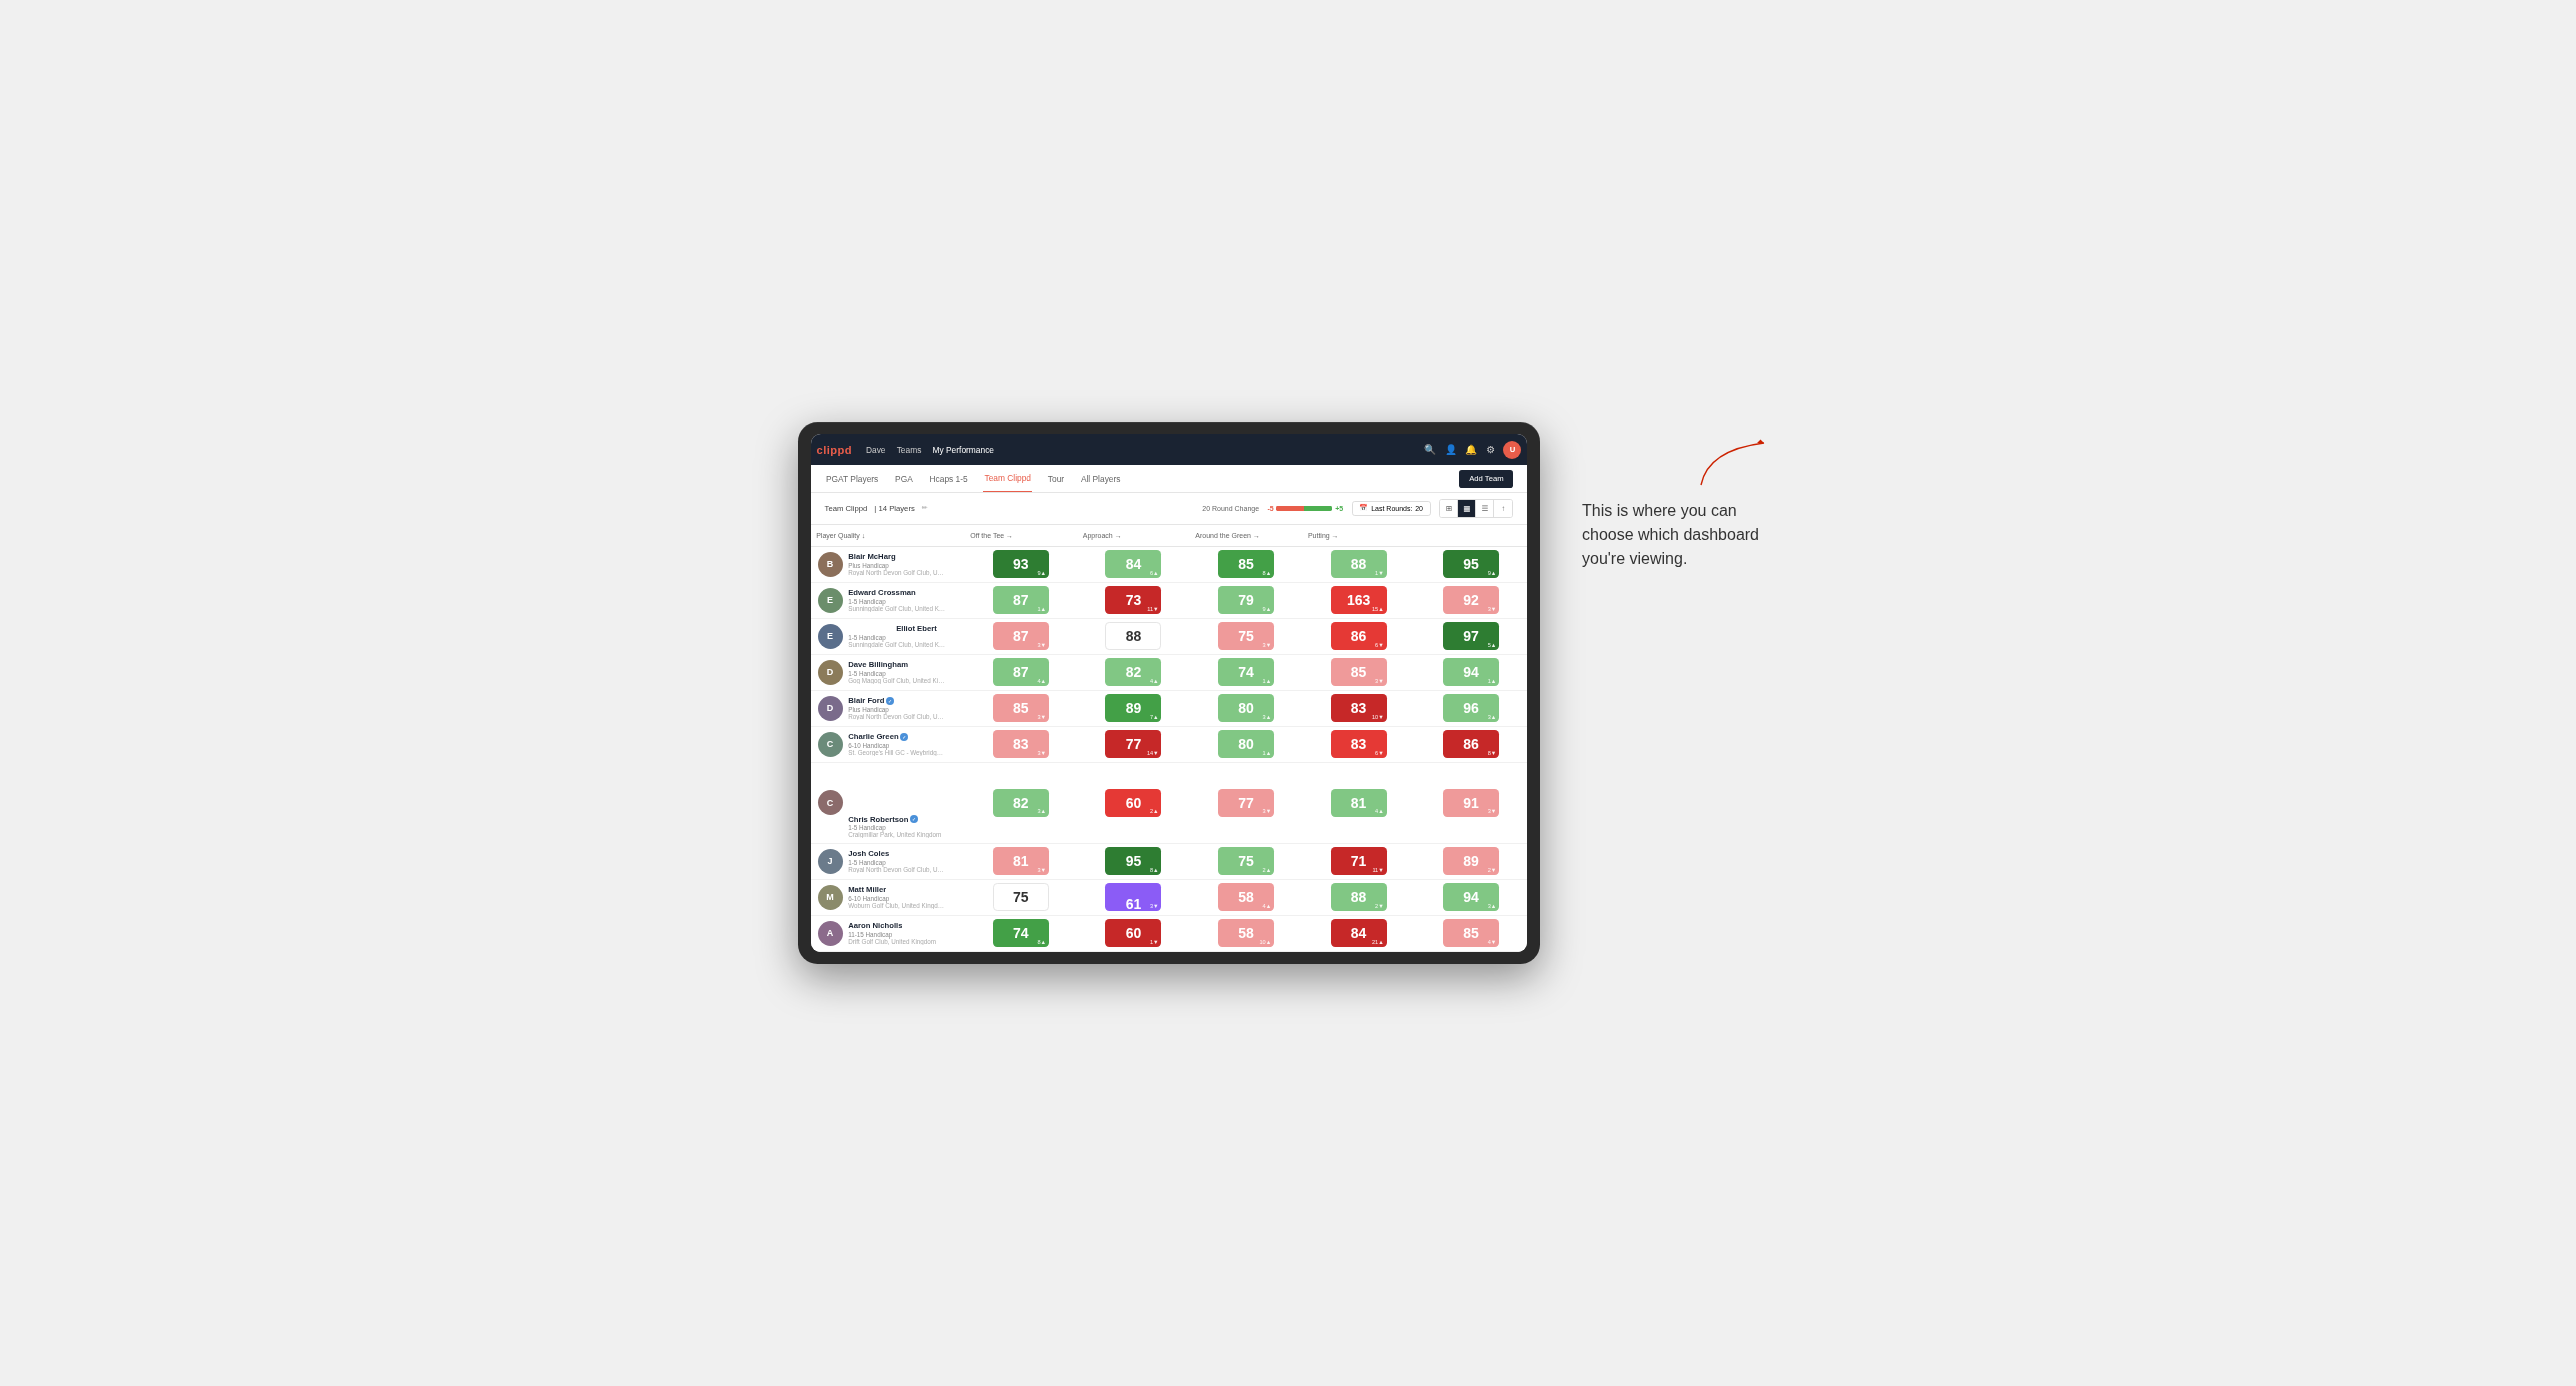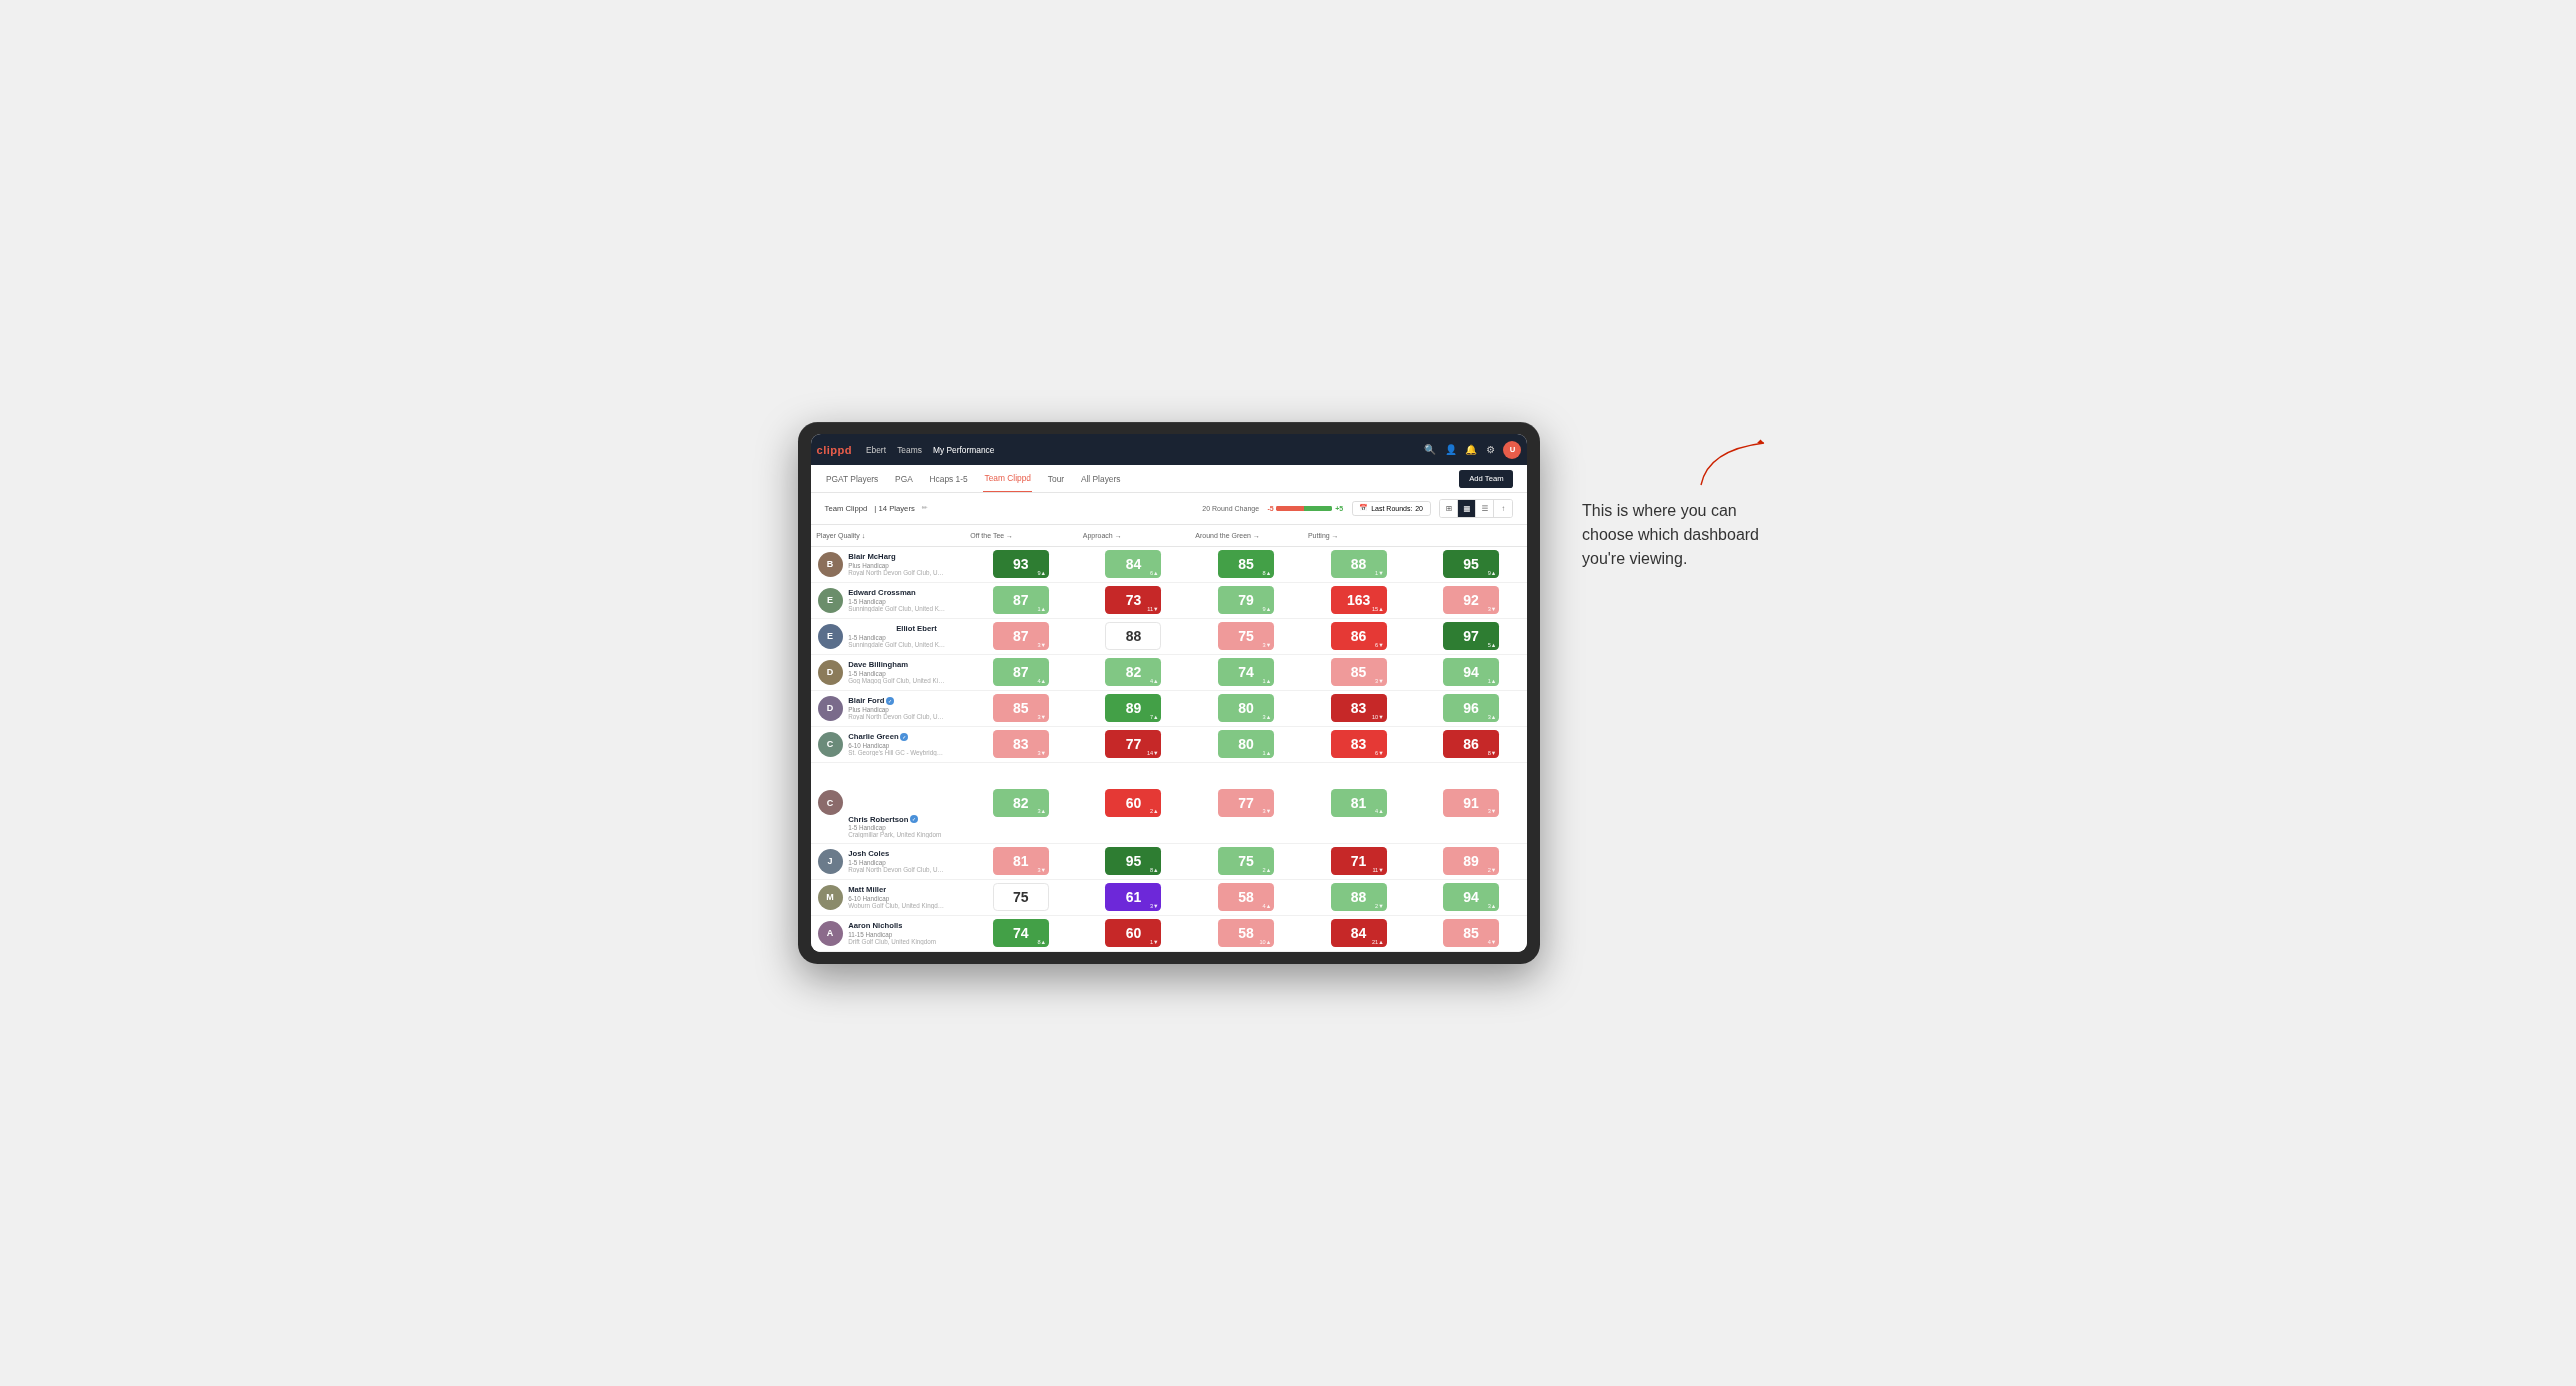--- a/index.html
+++ b/index.html
@@ -394,21 +394,21 @@
 <body>
 
 <div class="page-wrapper">
 
   <div class="tablet-frame">
     <div class="tablet-screen">
 
       <div class="nav-bar">
         <span class="nav-logo">clippd</span>
         <div class="nav-links">
-          <span class="nav-link">Ebert</span>
+          <span class="nav-link">Dave</span>
           <span class="nav-link">Teams</span>
           <span class="nav-link active">My Performance</span>
         </div>
         <div class="nav-actions">
           <span class="nav-icon">🔍</span>
           <span class="nav-icon">👤</span>
           <span class="nav-icon">🔔</span>
           <span class="nav-icon">⚙</span>
           <div class="nav-avatar">U</div>
         </div>
@@ -821,21 +821,21 @@
                   <div class="player-handicap">6-10 Handicap</div>
                   <div class="player-club">Woburn Golf Club, United Kingdom</div>
                 </div>
               </div>
               <div class="score-cell">
                 <div class="score-badge" style="background: rgb(255, 255, 255); color: rgb(51, 51, 51); border: 0.7px solid rgb(229, 229, 229);">
                   <span class="score-main">75</span>
                 </div>
               </div>
               <div class="score-cell">
-                <div class="score-badge" style="background: #6d28d9;">
+                <div class="score-badge" style="background: #8b5cf6; align-items: flex-end;">
                   <span class="score-main">61</span>
                   <span class="score-delta" style="color: rgba(255, 255, 255, 0.9);">3▼</span>
                 </div>
               </div>
               <div class="score-cell">
                 <div class="score-badge" style="background: rgb(239, 154, 154);">
                   <span class="score-main">58</span>
                   <span class="score-delta" style="color: rgba(255, 255, 255, 0.9);">4▲</span>
                 </div>
               </div>

